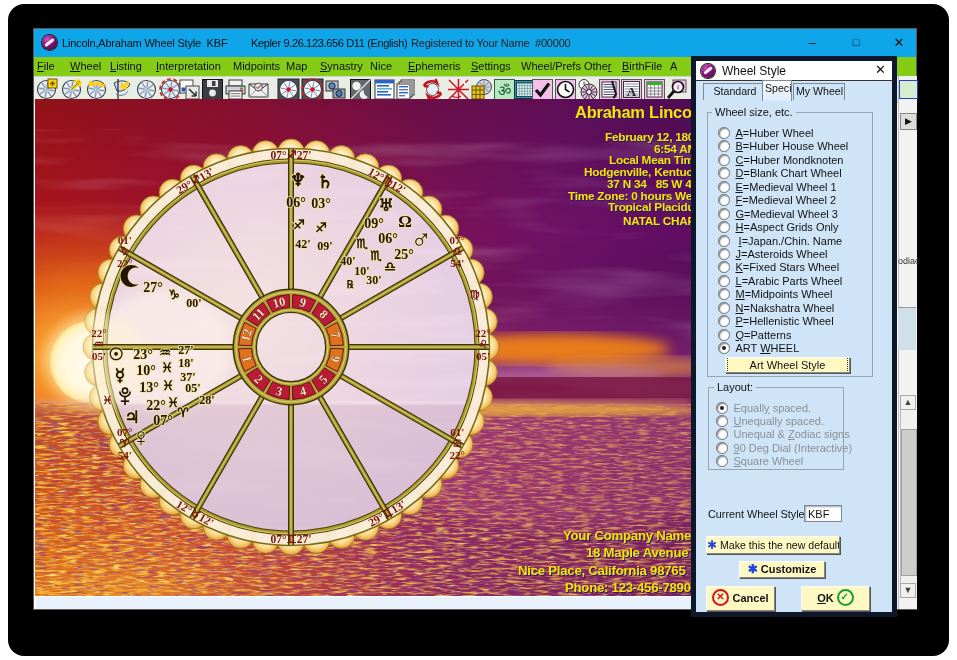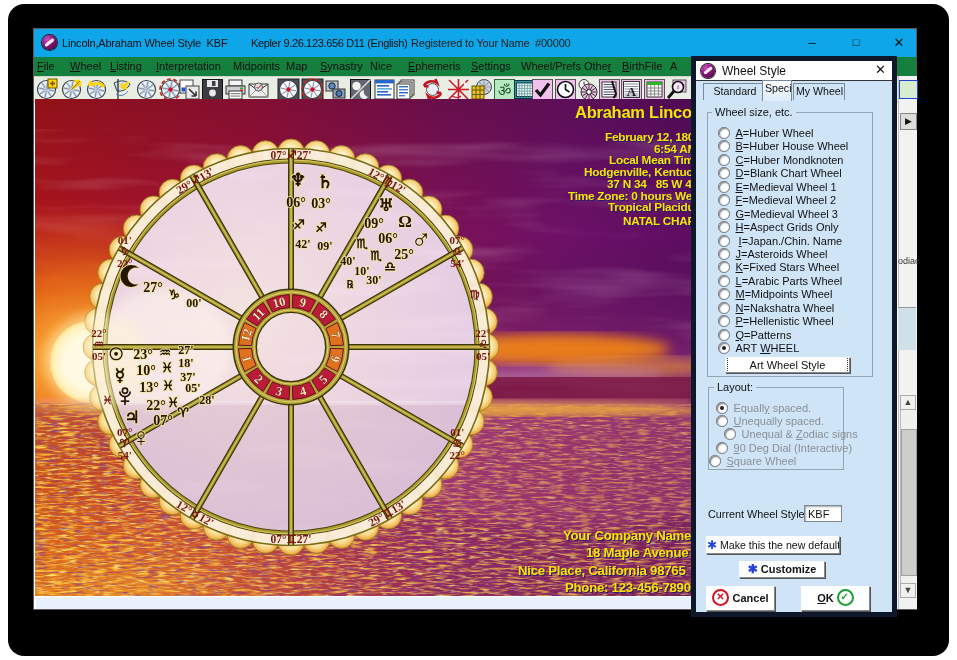--- a/index.html
+++ b/index.html
@@ -6,21 +6,21 @@
 #frame{position:absolute;left:8px;top:4px;width:941px;height:652px;background:#000;border-radius:16px}
 #win{position:absolute;left:33px;top:28px;width:884px;height:582px;background:#fff;border:1px solid #5a5a5a;box-sizing:border-box}
 #titlebar{position:absolute;left:0;top:0;width:100%;height:28px;background:#0ea5e9;font-size:11px;color:#111}
 .tico{position:absolute;left:8px;top:6px;width:15px;height:15px;border-radius:50%;
  background:radial-gradient(circle at 35% 30%,#d050c0 0%,#8a1478 45%,#26062a 100%);box-shadow:0 0 0 1px #222;}
 .tico:after{content:"";position:absolute;left:2px;top:6px;width:11px;height:3px;background:#f8f0f8;transform:rotate(-38deg);border-radius:2px}
 #title1{position:absolute;left:28px;top:8px;letter-spacing:-0.2px}
 #title2{position:absolute;left:217px;top:8px;letter-spacing:-0.35px}
 #title3{position:absolute;left:377px;top:8px;color:#222;letter-spacing:-0.2px}
 .wbtn{position:absolute;top:0;width:34px;height:27px;text-align:center;line-height:27px;font-size:13px;color:#111}
-#menubar{position:absolute;left:0;top:28px;width:100%;height:19px;background:#15803d;font-size:11px;color:#111}
+#menubar{position:absolute;left:0;top:28px;width:100%;height:19px;background:#84cc16;font-size:11px;color:#111}
 #menubar span{position:absolute;top:3px}
 #toolbar{position:absolute;left:0;top:47px;width:100%;height:25px;background:#e9eee4;border-top:1px solid #d0d4c8;border-bottom:1px solid #b8bcb0}
 .ti{position:absolute;top:1px;width:23px;height:23px}
 #rstrip{position:absolute;left:864px;top:47px;width:18px;height:533px;background:#f2f2f2;border-left:1px solid #c0c0c0}
 #greenbox{position:absolute;left:865px;top:51px;width:17px;height:17px;background:#d8ecd0;border:1px solid #2244cc}
 #rarr{position:absolute;left:866px;top:84px;width:15px;height:15px;background:#ddd;border:1px solid #888;font-size:9px;text-align:center;line-height:15px;color:#111}
 #gres{position:absolute;left:864px;top:227px;font-size:9px;color:#333}
 #bluseg{position:absolute;left:864px;top:278px;width:18px;height:42px;background:#cfe0e8;border-top:1px solid #999}
 .sbar{position:absolute;left:866px;width:16px;background:#f0f0f0;border-left:1px solid #bbb}
 .sarr{position:absolute;left:866px;width:16px;height:15px;background:#f0f0f0;border:1px solid #aaa;box-sizing:border-box;
@@ -37,21 +37,21 @@
 .tab{position:absolute;top:22px;height:17px;white-space:nowrap;overflow:hidden;background:#cfe4f7;border:1px solid #7a8a99;border-bottom:none;
  font-size:10.6px;text-align:center;color:#111;padding:1px 2px 0;box-sizing:border-box}
 .tab.active{top:19px;height:21px;background:linear-gradient(#fdfdfe,#dcebfa);z-index:2}
 .gbox{position:absolute;border:1px solid #93a5b5;}
 .glab{position:absolute;background:#cfe4f7;font-size:11px;color:#111;padding:0 3px}
 .rrow{position:absolute;height:13px;font-size:11px;color:#111;white-space:nowrap}
 .rb{display:inline-block;width:9.5px;height:9.5px;border-radius:50%;background:#fff;border:1px solid #6a7178;
  box-shadow:inset 1px 1px 1.5px rgba(0,0,0,0.5);vertical-align:-1.5px;position:relative}
 .rb.sel:after{content:"";position:absolute;left:2.5px;top:2.5px;width:4.5px;height:4.5px;border-radius:50%;background:#222}
 .rlab{margin-left:6px}
-.btn{position:absolute;white-space:nowrap;overflow:hidden;background:#ffffff;border:1px solid #888;border-top-color:#fff;border-left-color:#fff;
+.btn{position:absolute;white-space:nowrap;overflow:hidden;background:#fef9c3;border:1px solid #888;border-top-color:#fff;border-left-color:#fff;
  box-shadow:1px 1px 0 #555;font-size:11px;color:#111;text-align:center;box-sizing:border-box}
 #curlab{position:absolute;left:12px;top:447px;font-size:10.8px;color:#111}
 #curbox{position:absolute;left:108px;top:444px;width:38px;height:17px;background:#fff;border:1px solid #7a8a99;
  box-shadow:inset 1px 1px 2px rgba(0,0,0,0.35);font-size:11px;padding:2px 0 0 3px;box-sizing:border-box;color:#111}
 .star{color:#2244dd;font-size:12px}
 .cic{display:inline-block;width:17px;height:17px;border-radius:50%;box-sizing:border-box;vertical-align:-4px;position:relative}
 </style></head>
 <body>
 <div id="frame"></div>
 <div id="win">
@@ -753,23 +753,23 @@
 <div class="rrow" style="top:227px;left:22px"><span class="rb "></span><span class="rlab" style=""><u>M</u>=Midpoints Wheel</span></div>
 <div class="rrow" style="top:241px;left:22px"><span class="rb "></span><span class="rlab" style=""><u>N</u>=Nakshatra Wheel</span></div>
 <div class="rrow" style="top:254px;left:22px"><span class="rb "></span><span class="rlab" style=""><u>P</u>=Hellenistic Wheel</span></div>
 <div class="rrow" style="top:268px;left:22px"><span class="rb "></span><span class="rlab" style=""><u>Q</u>=Patterns</span></div>
 <div class="rrow" style="top:281px;left:22px"><span class="rb sel"></span><span class="rlab" style="">ART <u>W</u>HEEL</span></div>
  <div class="btn" style="left:29px;top:296px;width:125px;height:16px;line-height:14px"><span style="outline:1px dotted #333;display:inline-block;width:119px">Art Wheel Style</span></div>
  <div class="gbox" style="left:12px;top:326px;width:134px;height:81px"></div>
  <div class="glab" style="left:18px;top:320px">Layout:</div>
  <div class="rrow" style="top:341px;left:20px"><span class="rb sel"></span><span class="rlab" style="color:#8a8f94">Equall<u>y</u> spaced.</span></div>
 <div class="rrow" style="top:354px;left:20px"><span class="rb "></span><span class="rlab" style="color:#8a8f94"><u>U</u>nequally spaced.</span></div>
-<div class="rrow" style="top:367px;left:28px"><span class="rb "></span><span class="rlab" style="color:#8a8f94">Unequal &amp; <u>Z</u>odiac signs</span></div>
+<div class="rrow" style="top:367px;left:20px"><span class="rb "></span><span class="rlab" style="color:#8a8f94">Unequal &amp; <u>Z</u>odiac signs</span></div>
 <div class="rrow" style="top:381px;left:20px"><span class="rb "></span><span class="rlab" style="color:#8a8f94"><u>9</u>0 Deg Dial (Interactive)</span></div>
-<div class="rrow" style="top:394px;left:13px"><span class="rb "></span><span class="rlab" style="color:#8a8f94"><u>S</u>quare Wheel</span></div>
+<div class="rrow" style="top:394px;left:20px"><span class="rb "></span><span class="rlab" style="color:#8a8f94"><u>S</u>quare Wheel</span></div>
  <div id="curlab">Current Wheel Style:</div>
  <div id="curbox">KBF</div>
  <div class="btn" style="left:10px;top:475px;width:134px;height:18px;line-height:16px;font-size:10.6px"><span class="star">✱︎</span> Make this the new default</div>
  <div class="btn" style="left:43px;top:500px;width:86px;height:17px;line-height:15px;font-weight:bold"><span class="star">✱︎</span> Customize</div>
  <div class="btn" style="left:10px;top:525px;width:69px;height:25px;line-height:23px;font-weight:bold">
    <span class="cic" style="border:2.5px solid #d81020"><span style="position:absolute;left:0;top:0;width:12px;height:12px;line-height:12px;text-align:center;color:#d81020;font-size:10px;font-weight:bold">✕</span></span> Cancel</div>
  <div class="btn" style="left:105px;top:525px;width:69px;height:25px;line-height:23px;font-weight:bold">
    <u>O</u>K <span class="cic" style="border:2.5px solid #18a030"><span style="position:absolute;left:0;top:0;width:12px;height:12px;line-height:12px;text-align:center;color:#18a030;font-size:10px;font-weight:bold">✓</span></span></div>
 </div>
 

